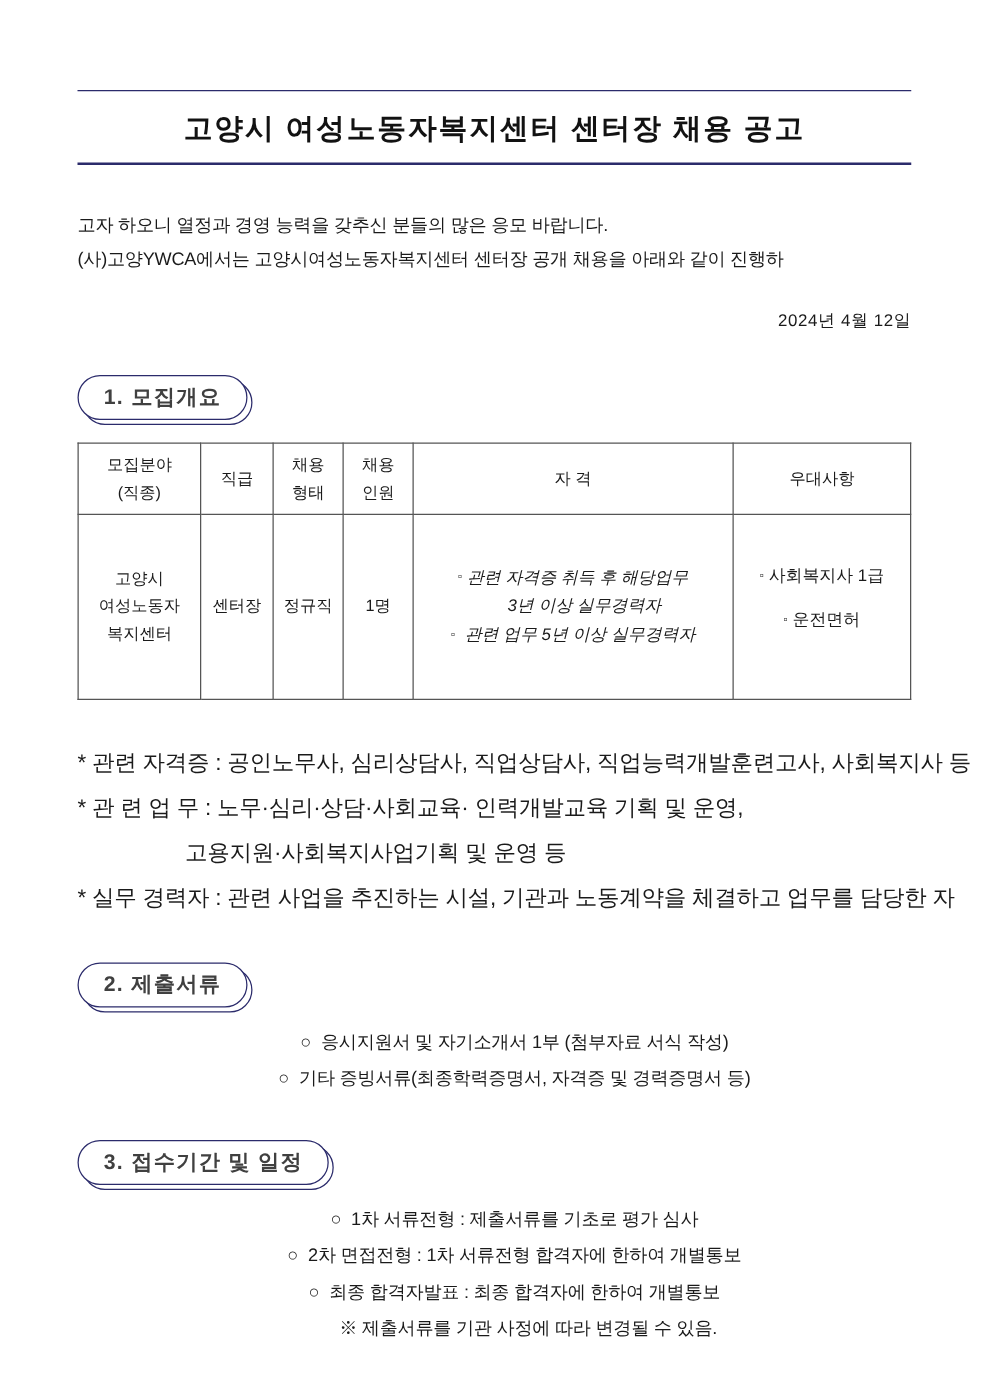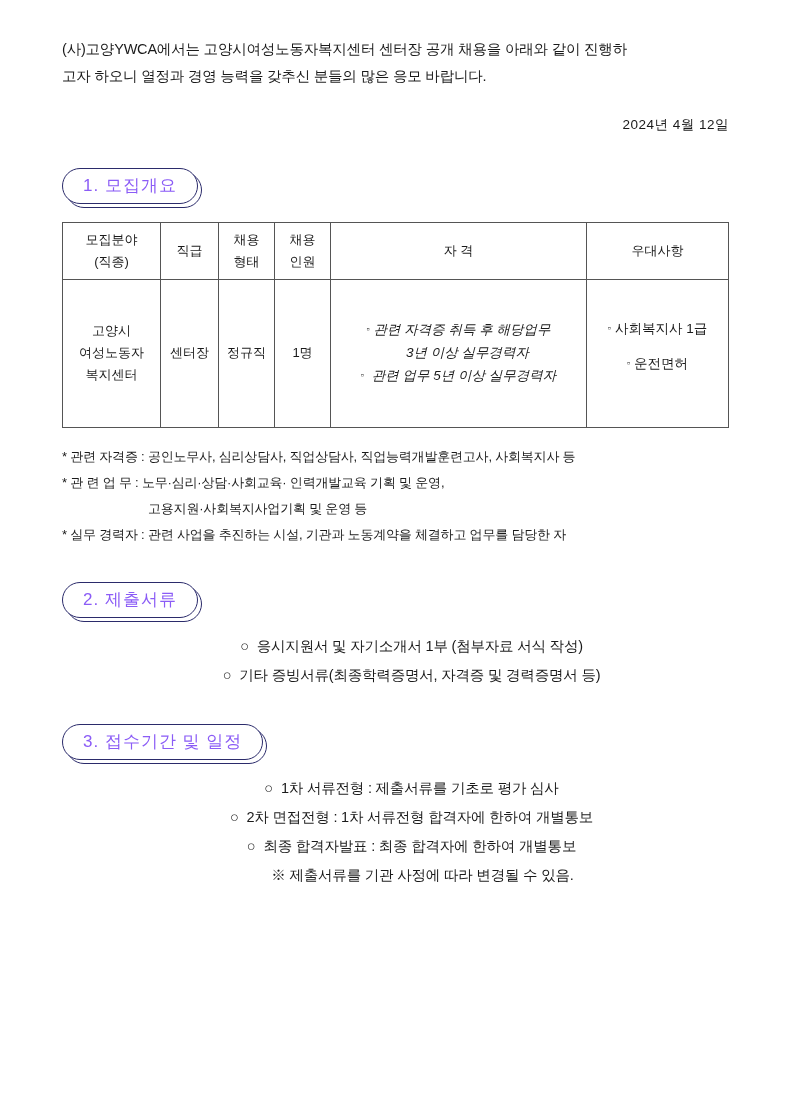--- a/index.html
+++ b/index.html
@@ -63,23 +63,23 @@
     position: relative;
     display: inline-block;
     margin-top: 34px;
   }
   .pill {
     display: inline-block;
     border: 1.6px solid #2b2b6b;
     border-radius: 20px;
     padding: 5px 20px 6px 20px;
     font-size: 17px;
-    font-weight: normal;
+    font-weight: bold;
     letter-spacing: 1px;
-    color: #8b5cf6;
+    color: #404040;
     background: #fff;
     position: relative;
     z-index: 2;
   }
   .pill-shadow {
     position: absolute;
     left: 4px;
     top: 4px;
     right: -4px;
     bottom: -4px;
@@ -119,22 +119,22 @@
   }
   .qual-row { display: block; white-space: nowrap; font-style: italic; }
   .qual-row .sq { font-size: 9px; vertical-align: 2px; margin-right: 4px; }
   .indent { padding-left: 18px; display: inline-block; }
   .pref-row { display: block; margin-bottom: 12px; white-space: nowrap; }
   .pref-row .sq { font-size: 9px; vertical-align: 2px; margin-right: 4px; }
   .cell-multiline span { display: block; }
 
   
   .notes {
-    margin-top: 16px;
-    font-size: 13px;
+    margin-top: 32px;
+    font-size: 18px;
     line-height: 2.0;
     letter-spacing: -0.2px;
   }
   .note { display: block; white-space: nowrap; }
   .note-sub { display: block; padding-left: 86px; white-space: nowrap; }
 
   
   .bullets {
     margin-top: 14px;
     font-size: 14.5px;
@@ -146,25 +146,30 @@
   .bullet { display: block; white-space: nowrap; }
   .bullet .mark { margin-right: 8px; }
   .subnote { display: block; padding-left: 22px; white-space: nowrap; }
 </style>
 </head>
 <body>
 
 <div class="page">
 
   
+  <div class="title-block">
+    <div class="title-rule-top"></div>
+    <div class="doc-title">고양시 여성노동자복지센터 센터장 채용 공고</div>
+    <div class="title-rule-bottom"></div>
+  </div>
 
   
   <div class="intro">
+    <span class="intro-line">고자 하오니 열정과 경영 능력을 갖추신 분들의 많은 응모 바랍니다.</span>
     <span class="intro-line">(사)고양YWCA에서는 고양시여성노동자복지센터 센터장 공개 채용을 아래와 같이 진행하</span>
-    <span class="intro-line">고자 하오니 열정과 경영 능력을 갖추신 분들의 많은 응모 바랍니다.</span>
   </div>
 
   <div class="date-line">2024년  4월 12일</div>
 
   
   <div class="section-head">
     <div class="pill-shadow"></div>
     <div class="pill">1. 모집개요</div>
   </div>
 

